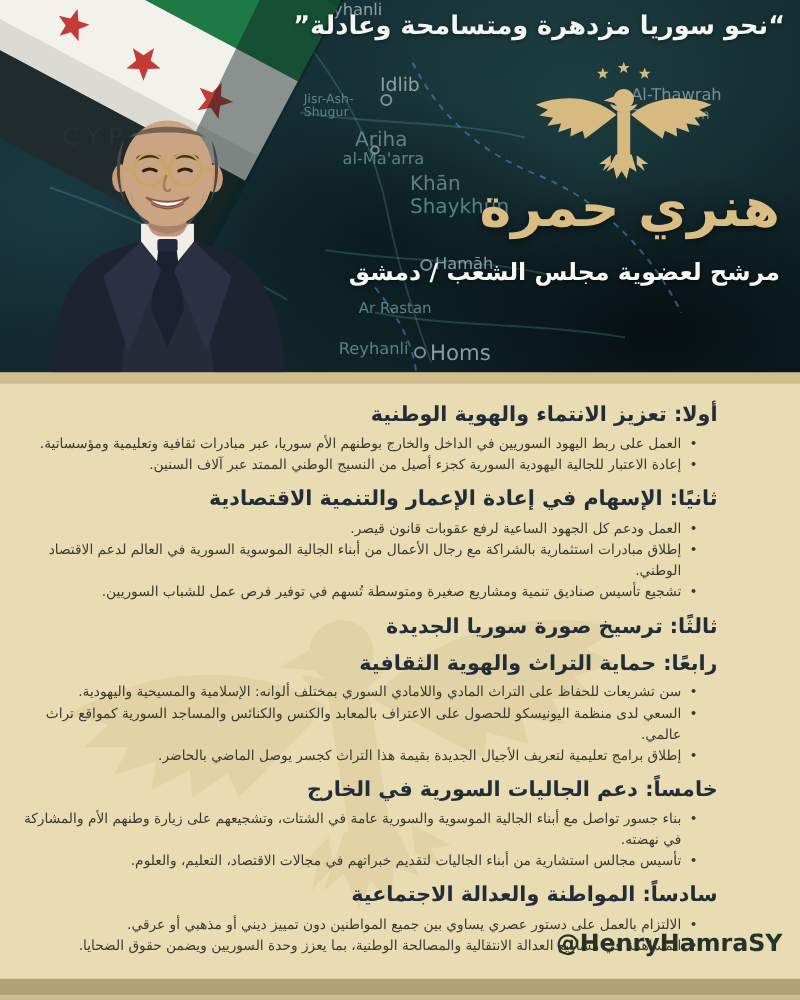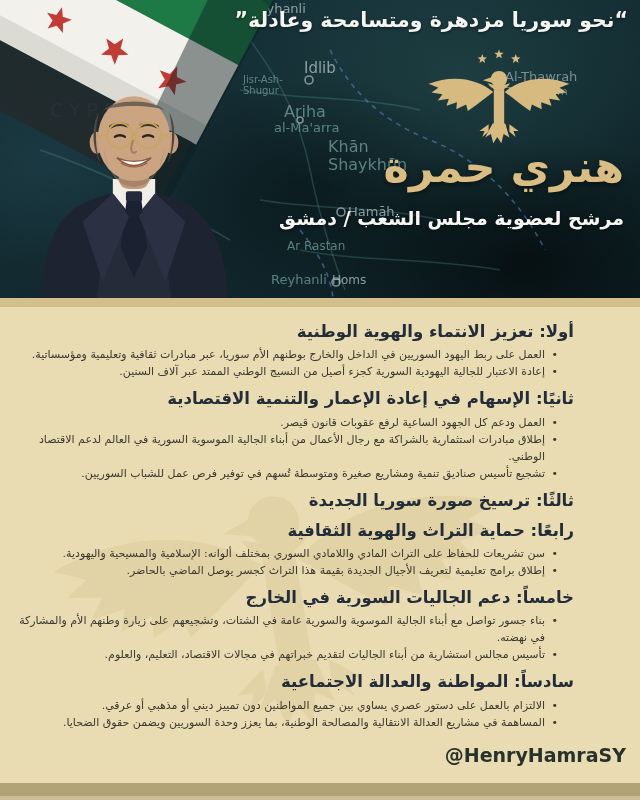--- a/index.html
+++ b/index.html
@@ -99,21 +99,21 @@
         <span class="map-label lbl-light" style="left: 304px; top: 60px; font-size: 15px;">Idlib</span>
         <span class="map-label lbl-teal lbl-wrap" style="left: 243px; top: 74px; font-size: 10px; width: 62px;">Jisr-Ash-Shugur</span>
         <span class="map-label lbl-teal" style="left: 284px; top: 103px; font-size: 16px;">Ariha</span>
         <span class="map-label lbl-teal" style="left: 274px; top: 121px; font-size: 13px;">al-Ma'arra</span>
         <span class="map-label lbl-teal lbl-wrap" style="left: 328px; top: 138px; font-size: 16px; width: 70px;">Khān Shaykhūn</span>
         <span class="map-label lbl-gray" style="left: 505px; top: 70px; font-size: 13px;">Al-Thawrah</span>
         <span class="map-label lbl-teal" style="left: 506px; top: 86px; font-size: 11px;">Tabqa Dam</span>
         <span class="map-label lbl-light" style="left: 348px; top: 205px; font-size: 13px;">Hamāh</span>
         <span class="map-label lbl-teal" style="left: 287px; top: 240px; font-size: 12px;">Ar Rastan</span>
         <span class="map-label lbl-teal" style="left: 271px; top: 273px; font-size: 13px;">Reyhanli</span>
-        <span class="map-label lbl-light" style="left: 332px; top: 274px; font-size: 12px;">Homs</span>
+        <span class="map-label lbl-light" style="left: 344px; top: 274px; font-size: 17px;">Homs</span>
       </div>
 
     <svg class="flag-svg" width="560" height="270" viewBox="0 0 560 270" aria-hidden="true">
       <g transform="translate(17,-36) rotate(28)">
         <rect x="-90" y="-115" width="350" height="107" fill="#1e7a45"></rect>
         <path d="M-90,-115 h350 v40 c-120,-18 -240,-10 -350,14 z" fill="#166038" opacity=".7"></path>
         <rect x="-90" y="-8" width="350" height="90" fill="#f2f1ec"></rect>
         <path d="M-90,60 h350 v22 h-350 z" fill="#c9c7c0" opacity=".55"></path>
         <rect x="-90" y="82" width="345" height="62" fill="#222a2c" opacity=".88"></rect>
         <g fill="#c23b35">
@@ -211,20 +211,21 @@
           <li>تشجيع تأسيس صناديق تنمية ومشاريع صغيرة ومتوسطة تُسهم في توفير فرص عمل للشباب السوريين.</li>
         </ul>
       </section>
       <section class="sec">
         <h2 class="sec-h">ثالثًا: ترسيخ صورة سوريا الجديدة</h2>
       </section>
       <section class="sec">
         <h2 class="sec-h">رابعًا: حماية التراث والهوية الثقافية</h2>
         <ul class="sec-ul">
           <li>سن تشريعات للحفاظ على التراث المادي واللامادي السوري بمختلف ألوانه: الإسلامية والمسيحية واليهودية.</li>
+          <li>السعي لدى منظمة اليونيسكو للحصول على الاعتراف بالمعابد والكنس والكنائس والمساجد السورية كمواقع تراث عالمي.</li>
           <li>إطلاق برامج تعليمية لتعريف الأجيال الجديدة بقيمة هذا التراث كجسر يوصل الماضي بالحاضر.</li>
         </ul>
       </section>
       <section class="sec">
         <h2 class="sec-h">خامساً: دعم الجاليات السورية في الخارج</h2>
         <ul class="sec-ul">
           <li>بناء جسور تواصل مع أبناء الجالية الموسوية والسورية عامة في الشتات، وتشجيعهم على زيارة وطنهم الأم والمشاركة في نهضته.</li>
           <li>تأسيس مجالس استشارية من أبناء الجاليات لتقديم خبراتهم في مجالات الاقتصاد، التعليم، والعلوم.</li>
         </ul>
       </section>

